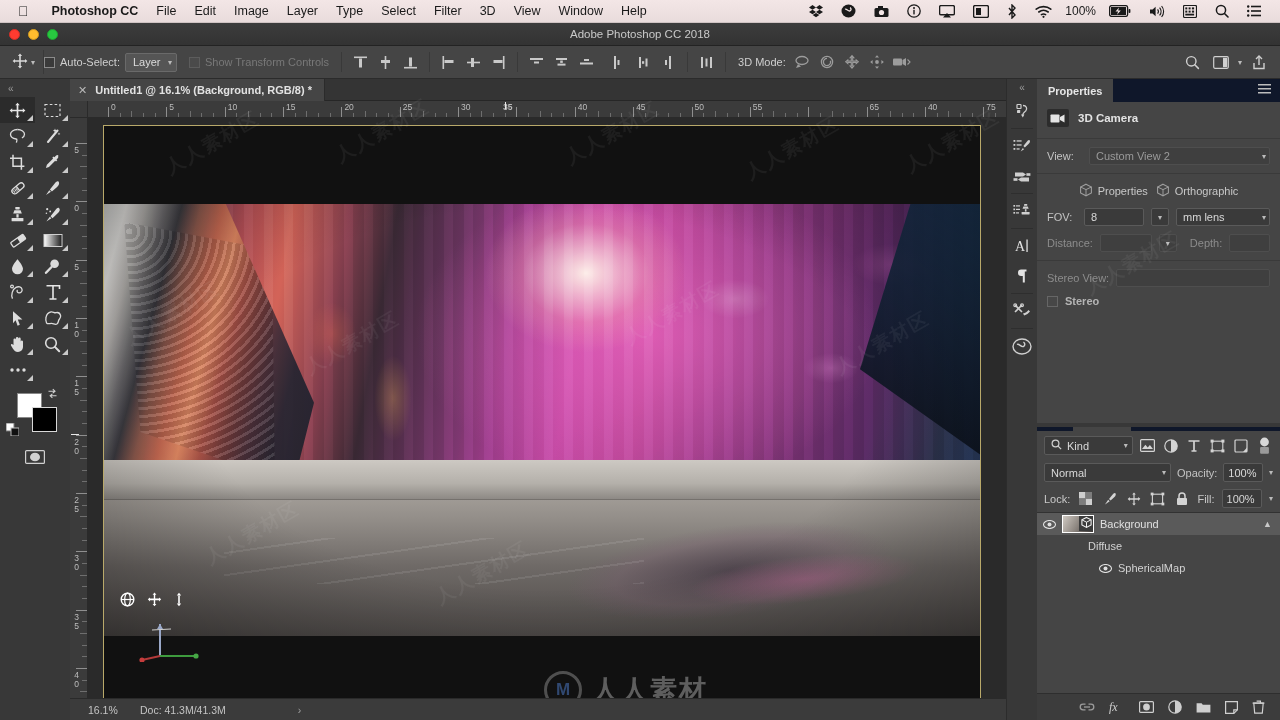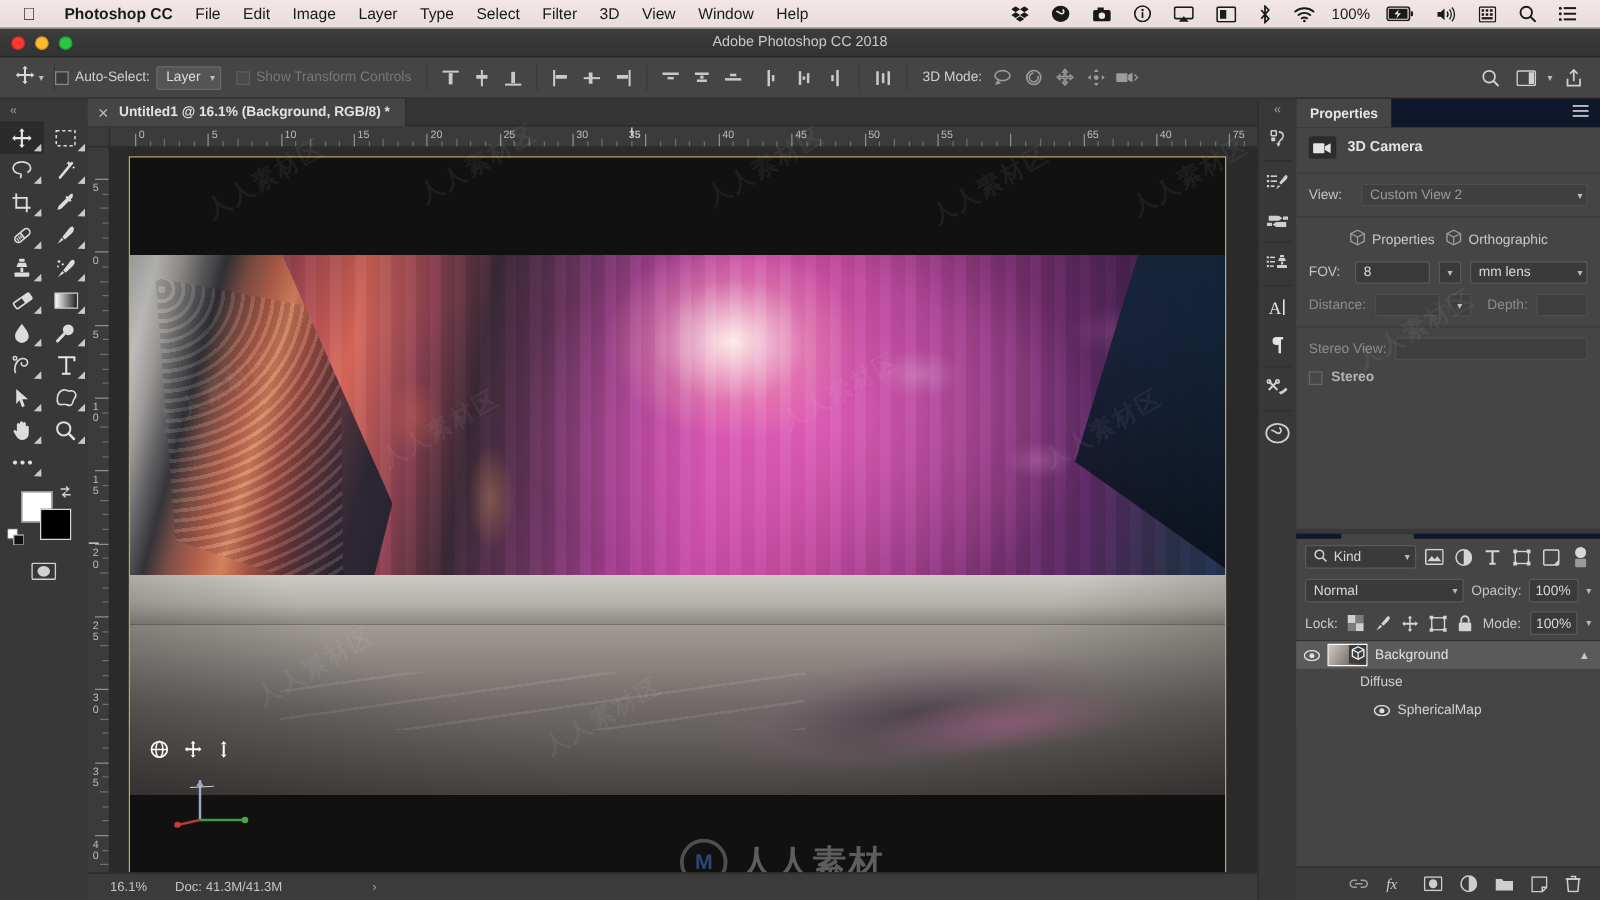--- a/index.html
+++ b/index.html
@@ -1316,21 +1316,21 @@
                 <rect x="11.5" y="10.6" width="2.8" height="2.8"></rect>
               </g>
             </svg>
           </span>
         <span class="ficon">
             <svg width="12" height="14" viewBox="0 0 12 14">
               <path d="M3 6V4a3 3 0 0 1 6 0v2" fill="none" stroke="#d4d4d4" stroke-width="1.5"></path>
               <rect x="1" y="6" width="10" height="7" rx="1" fill="#d4d4d4"></rect>
             </svg>
           </span>
-        <span class="lb" style="margin-left:auto">Mode:</span>
+        <span class="lb" style="margin-left:auto">Fill:</span>
         <span class="opac">
             <span>100%</span>
           </span>
         <span class="caret">▾</span>
       </div>
 
       <div class="layer-list">
 
         <div class="layer-row sel">
           <span class="eye">

